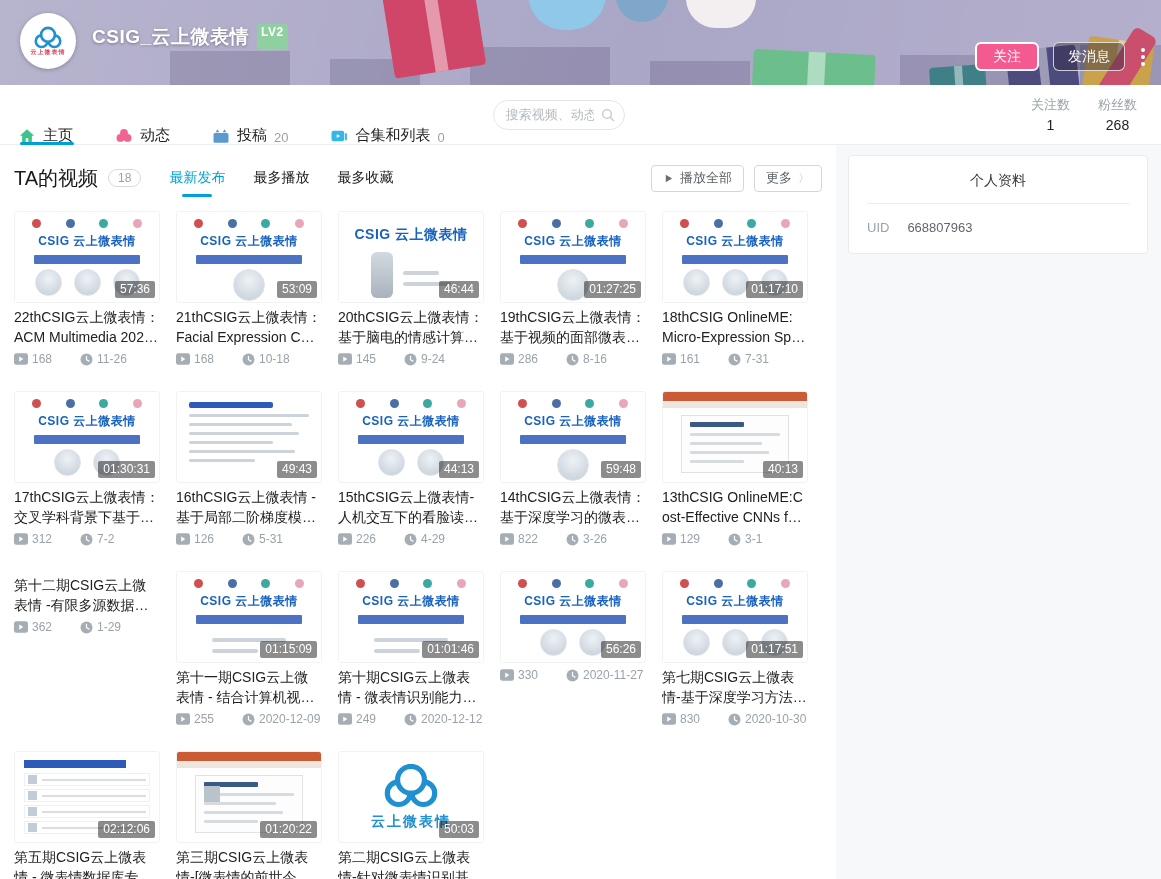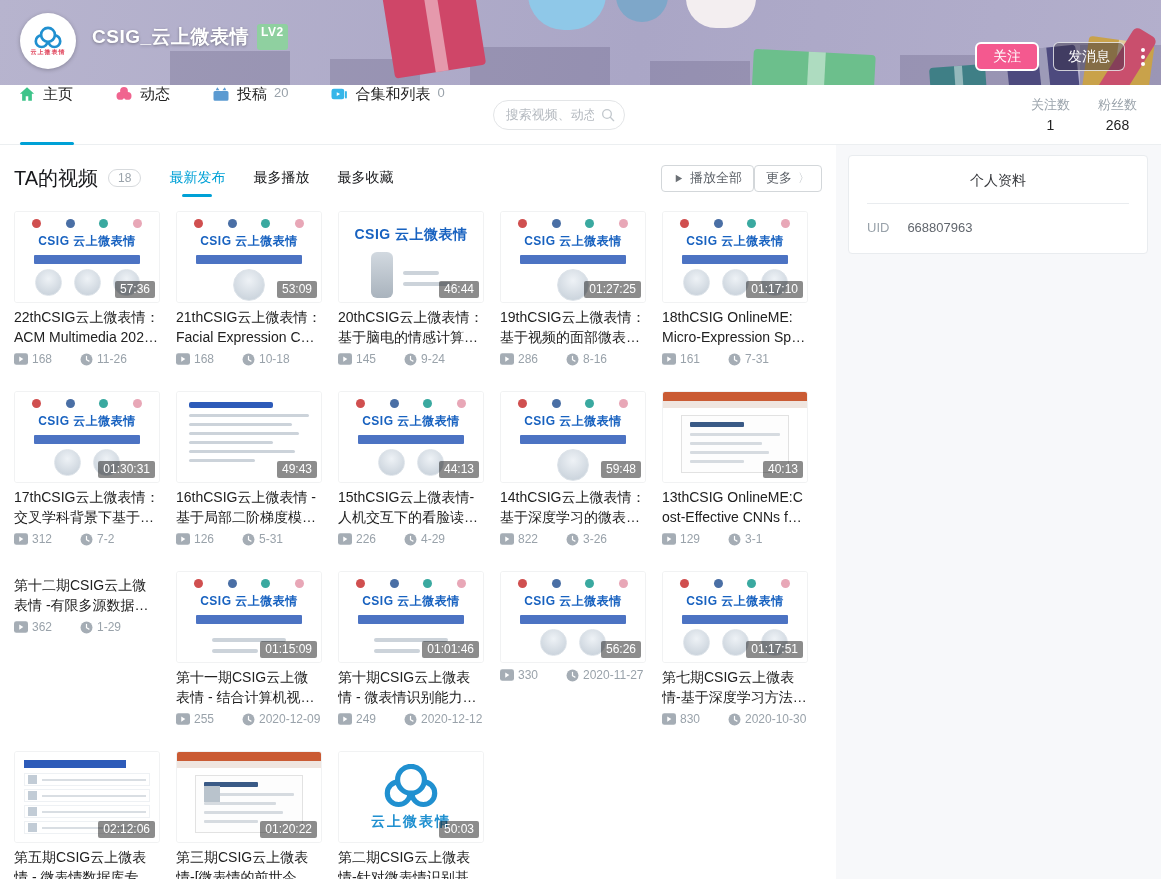--- a/index.html
+++ b/index.html
@@ -24,21 +24,21 @@
   .lv-badge { background:#8fd0a0; color:#fff; font-size:12px; font-weight:bold; border-radius:3px; padding:1px 4px; letter-spacing:.5px; }
 
   .banner-actions { position:absolute; right:14px; top:42px; display:flex; align-items:center; gap:14px; z-index:5; }
   .btn-follow { width:64px; height:29px; background:#f4598f; border:2px solid #fff; border-radius:6px; color:#fff; font-size:14px; display:flex; align-items:center; justify-content:center; cursor:pointer; }
   .btn-msg { width:72px; height:29px; background:rgba(50,45,65,.45); border:1px solid rgba(255,255,255,.75); border-radius:6px; color:#fff; font-size:14px; display:flex; align-items:center; justify-content:center; cursor:pointer; }
   .dots { display:flex; flex-direction:column; gap:3px; padding:4px 2px; cursor:pointer; }
   .dots i { width:4px; height:4px; border-radius:50%; background:#fff; }
 
   
   .nav { height:60px; background:#fff; border-bottom:1px solid #eceff1; display:flex; align-items:center; padding:0 18px; position:relative; }
-  .nav-item { display:flex; align-items:flex-start; gap:7px; font-size:15px; color:#222; margin-right:42px; height:60px; cursor:pointer; position:relative; }
+  .nav-item { display:flex; align-items:flex-end; gap:7px; font-size:15px; color:#222; margin-right:42px; height:60px; cursor:pointer; position:relative; }
   .nav-item .cnt { color:#99a2aa; font-size:13px; }
   .nav-item.active::after { content:""; position:absolute; left:2px; bottom:0; width:54px; height:3px; border-radius:2px; background:#00a1d6; }
   .search-wrap { position:relative; margin-left:6px; }
   .search-wrap input { width:132px; height:30px; border:1px solid #e3e5e7; border-radius:16px; padding:0 30px 0 12px; font-size:13px; color:#555; outline:none; background:#fff; }
   .search-wrap input::placeholder { color:#b5bac0; }
   .search-wrap svg { position:absolute; right:9px; top:7px; }
   .nav-stats { margin-left:auto; display:flex; gap:28px; text-align:center; padding-right:6px; }
   .stat .lbl { font-size:13px; color:#99a2aa; }
   .stat .val { font-size:14px; color:#222; margin-top:3px; }
 
@@ -46,21 +46,21 @@
   .content { display:flex; align-items:flex-start; height:734px; }
   .main { width:836px; background:#fff; min-height:734px; padding:12px 14px 0; }
 
   .sec-head { display:flex; align-items:center; height:42px; }
   .sec-title { font-size:20px; color:#18191c; font-weight:400; }
   .sec-badge { margin-left:10px; padding:1px 9px; border:1px solid #d7dadd; border-radius:10px; color:#99a2aa; font-size:12px; }
   .sec-tabs { display:flex; gap:28px; margin-left:28px; }
   .sec-tab { font-size:14px; color:#18191c; cursor:pointer; position:relative; padding:4px 0; }
   .sec-tab.active { color:#00a1d6; }
   .sec-tab.active::after { content:""; position:absolute; left:50%; transform:translateX(-50%); bottom:-6px; width:30px; height:3px; border-radius:2px; background:#00a1d6; }
-  .sec-actions { margin-left:auto; display:flex; }
+  .sec-actions { margin-left:auto; display:flex; gap:10px; }
   .s-btn { height:27px; padding:0 11px; background:#fff; border:1px solid #d3d7da; border-radius:4px; font-size:13px; color:#5a5f66; display:flex; align-items:center; gap:6px; cursor:pointer; }
   .chev { color:#b8bdc2; font-size:12px; }
 
   .grid { display:flex; flex-wrap:wrap; gap:24px 16px; margin-top:12px; }
   .video-card { width:146px; cursor:pointer; }
   .thumb { position:relative; width:146px; height:92px; border-radius:3px; overflow:hidden; background:#fff; border:1px solid #f1f2f3; }
   .duration { position:absolute; right:4px; bottom:4px; background:rgba(0,0,0,.45); color:#fff; font-size:12px; line-height:17px; padding:0 5px; border-radius:2px; }
   .v-title { margin-top:4px; font-size:14px; line-height:20px; height:40px; color:#212121; overflow:hidden; display:-webkit-box; -webkit-line-clamp:2; -webkit-box-orient:vertical; word-break:break-all; }
   .meta { margin-top:4px; display:flex; align-items:center; font-size:12px; color:#99a2aa; gap:4px; height:16px; }
   .meta .plays { min-width:34px; }

